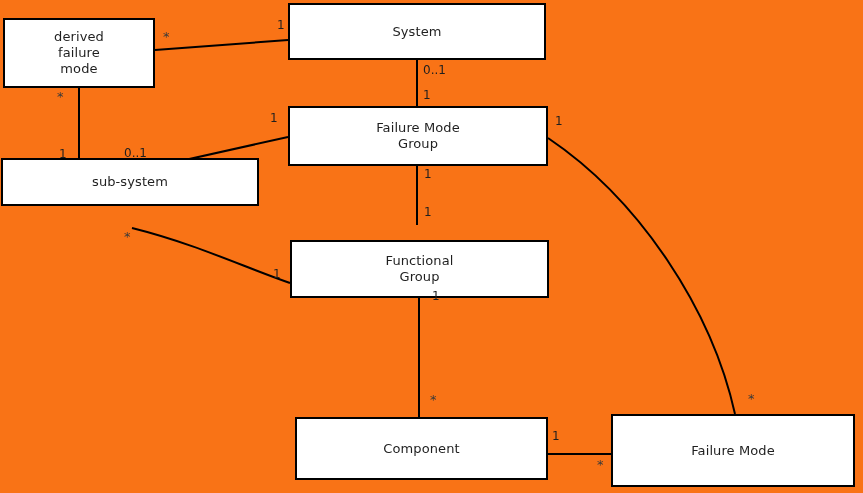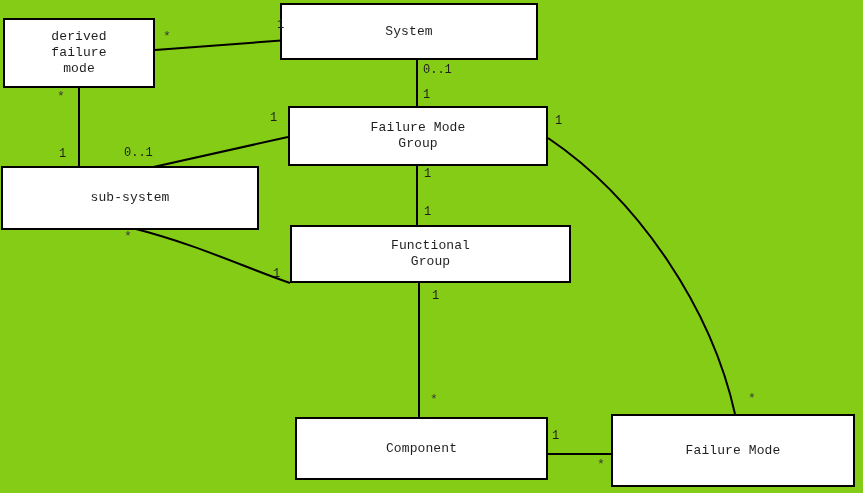--- a/index.html
+++ b/index.html
@@ -9,23 +9,22 @@
     background: #ffffff;
   }
   body {
     font-family: "DejaVu Sans", "Liberation Sans", sans-serif;
     color: #1a1a1a;
   }
   #diagram-canvas {
     position: relative;
     width: 863px;
     height: 493px;
-    background: #84cc16;
+    background: #f97316;
     overflow: hidden;
-    font-family: Liberation Mono, monospace;
   }
   #edge-layer {
     position: absolute;
     left: 0;
     top: 0;
     width: 863px;
     height: 493px;
     pointer-events: none;
   }
   .uml-box {
@@ -77,31 +76,31 @@
         <path d="M 548 138 C 640 200, 712 310, 735 414" stroke="#000000" fill="none" stroke-width="2"></path>
       </g>
   </svg>
 
   <div id="box-layer">
       <div class="uml-box" style="left: 3px; top: 18px; width: 152px; height: 70px; border-color: rgb(0, 0, 0);">
         <div class="uml-box-label" style="color: rgb(31, 31, 31);">derived
 failure
 mode</div>
       </div>
-      <div class="uml-box" style="left: 280px; top: 3px; width: 258px; height: 57px; border-color: rgb(0, 0, 0);">
+      <div class="uml-box" style="left: 288px; top: 3px; width: 258px; height: 57px; border-color: rgb(0, 0, 0);">
         <div class="uml-box-label" style="color: rgb(31, 31, 31);">System</div>
       </div>
       <div class="uml-box" style="left: 288px; top: 106px; width: 260px; height: 60px; border-color: rgb(0, 0, 0);">
         <div class="uml-box-label" style="color: rgb(31, 31, 31);">Failure Mode
 Group</div>
       </div>
-      <div class="uml-box" style="left: 1px; top: 166px; width: 258px; height: 64px; border-color: rgb(0, 0, 0);">
+      <div class="uml-box" style="left: 1px; top: 158px; width: 258px; height: 48px; border-color: rgb(0, 0, 0);">
         <div class="uml-box-label" style="color: rgb(31, 31, 31);">sub-system</div>
       </div>
-      <div class="uml-box" style="left: 290px; top: 225px; width: 281px; height: 58px; border-color: rgb(0, 0, 0);">
+      <div class="uml-box" style="left: 290px; top: 240px; width: 259px; height: 58px; border-color: rgb(0, 0, 0);">
         <div class="uml-box-label" style="color: rgb(31, 31, 31);">Functional
 Group</div>
       </div>
       <div class="uml-box" style="left: 295px; top: 417px; width: 253px; height: 63px; border-color: rgb(0, 0, 0);">
         <div class="uml-box-label" style="color: rgb(31, 31, 31);">Component</div>
       </div>
       <div class="uml-box" style="left: 611px; top: 414px; width: 244px; height: 73px; border-color: rgb(0, 0, 0);">
         <div class="uml-box-label" style="color: rgb(31, 31, 31);">Failure Mode</div>
       </div>
     </div>

